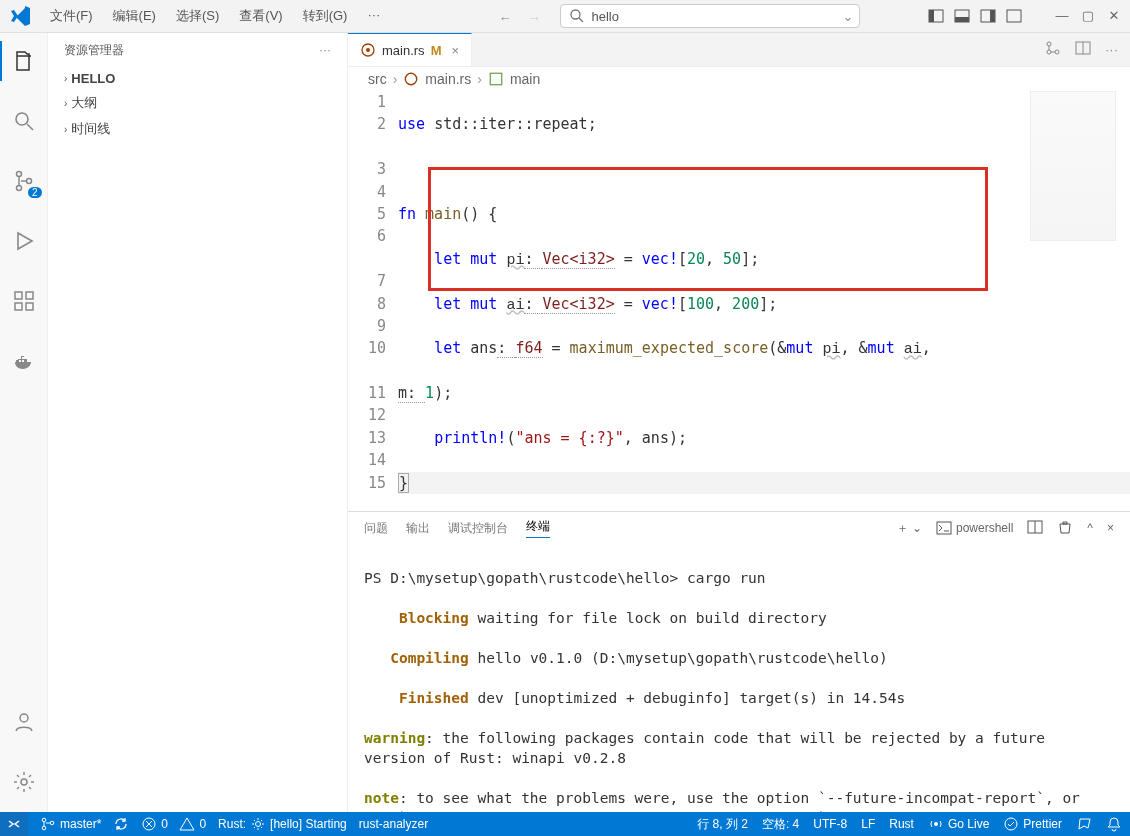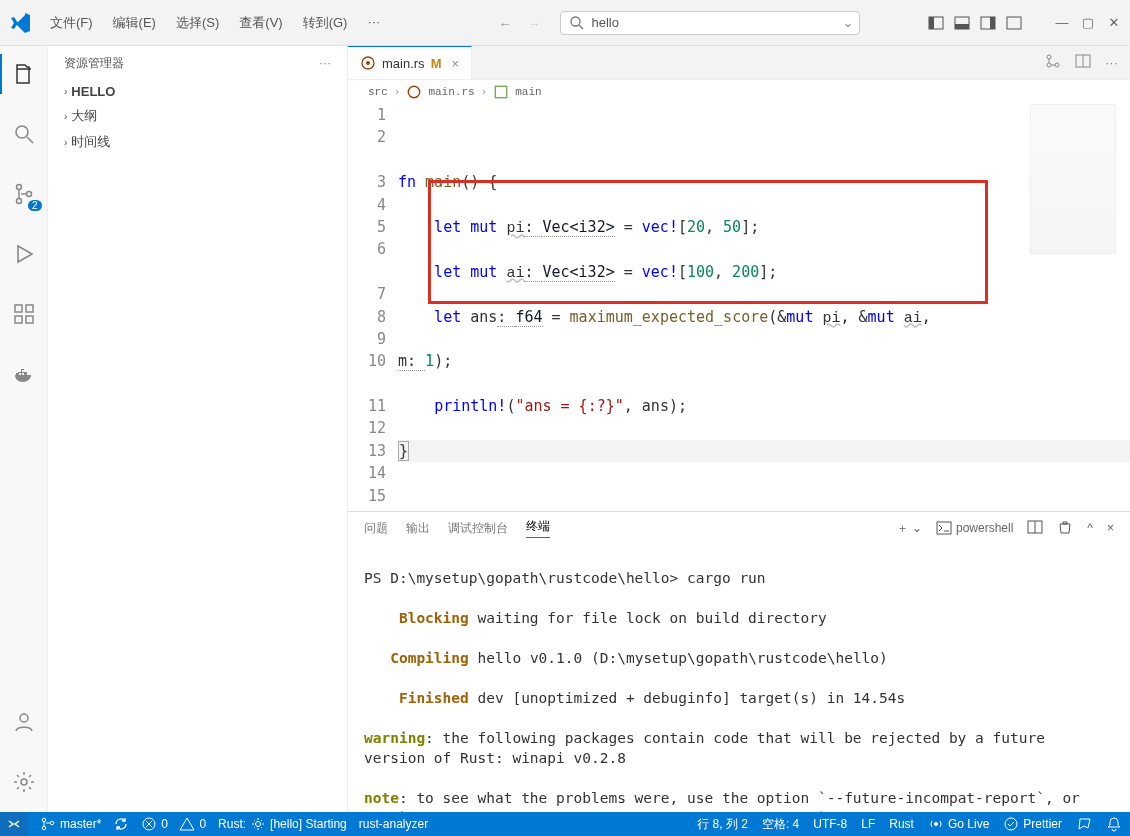--- a/index.html
+++ b/index.html
@@ -1,18 +1,18 @@
 <!DOCTYPE html>
 <html><head>
 <meta charset="utf-8">
 <style>
   * { margin: 0; padding: 0; box-sizing: border-box; }
   body { font-family: "Segoe UI", sans-serif; font-size: 13px; background: #fff; color: #333; overflow: hidden; width: 1130px; height: 836px; display: flex; flex-direction: column; }
   
-  .titlebar { height: 46px; background: #f3f3f3; display: flex; align-items: center; padding: 0 8px; border-bottom: 1px solid #e0e0e0; }
+  .titlebar { height: 33px; background: #f3f3f3; display: flex; align-items: center; padding: 0 8px; border-bottom: 1px solid #e0e0e0; }
   .titlebar .logo { width: 24px; height: 24px; display: flex; align-items: center; justify-content: center; }
   .menu { display: flex; gap: 4px; margin-left: 10px; }
   .menu-item { padding: 4px 8px; cursor: pointer; color: #555; }
   .nav-arrows { display: flex; gap: 16px; margin-left: 110px; color: #888; }
   .searchbar { flex: 0 0 300px; margin-left: 20px; height: 24px; border: 1px solid #ccc; border-radius: 4px; display: flex; align-items: center; padding: 0 8px; background: #fff; color: #555; gap: 6px; position: relative; }
   .searchbar .chev { position: absolute; right: 6px; color: #888; }
   .tb-icons { display: flex; gap: 10px; margin-left: auto; color: #666; }
   .tb-icons span, .tb-icons svg { width: 16px; display: flex; justify-content: center; }
   
   .main { flex: 1; display: flex; overflow: hidden; }
@@ -26,30 +26,30 @@
   .sb-header { height: 34px; display:flex; align-items:center; padding: 0 16px; color:#555; font-size:12px; }
   .sb-header .dots { margin-left:auto; color:#888; }
   .sb-row { padding: 4px 16px; display:flex; align-items:center; gap:4px; color:#444; font-size:13px; cursor:pointer; }
   .sb-row .chev { font-size:10px; color:#555; }
   .editor-area { flex:1; display:flex; flex-direction:column; overflow:hidden; }
   .tabs { height: 34px; display:flex; align-items:stretch; border-bottom:1px solid #eee; background:#f3f3f3; }
   .tab { display:flex; align-items:center; gap:6px; padding:0 12px; background:#fff; border-right:1px solid #eee; border-top:1px solid #0078d4; font-size:13px; }
   .tab .mod { color:#c0871a; font-weight:bold; }
   .tab .x { color:#888; margin-left:4px; }
   .tab-actions { margin-left:auto; display:flex; gap:14px; padding:0 12px; align-items:center; color:#888; }
-  .breadcrumb { padding: 4px 20px; font-size:11px; color:#666; display:flex; gap:6px; align-items:center;font-family:Liberation Mono, monospace; }
+  .breadcrumb { padding: 4px 20px; font-size:14px; color:#666; display:flex; gap:6px; align-items:center; }
   .bc-sep { color:#999; }
   .editor { flex:1; display:flex; overflow:hidden; font-family: Consolas, monospace; font-size:15px; position:relative; }
   .gutter { width:50px; text-align:right; color:#888; padding-right:12px; }
   .gutter div { height:22.4px; line-height:22.4px; }
   .code { flex:1; position:relative; white-space:pre; line-height:22.4px; }
   .code .line { height:22.4px; position:relative; }
   .codelens { color:#999; font-size:12px; height:22.4px; display:flex; align-items:center; padding-left:0; gap:4px; }
   .kw { color:#0000ff; }
-  .ty { color:#0f172a; }
+  .ty { color:#7f1d1d; }
   .fn { color:#795e26; }
   .st { color:#a31515; }
   .nm { color:#098658; }
   .mc { color:#0000ff; }
   .underline { text-decoration: underline wavy rgba(0,0,0,0.25); font-family: Liberation Mono, monospace; }
   .dashed { border-bottom: 1px dotted #999; }
   .box1 { position:absolute; border:3px solid #d93025; pointer-events:none; }
   .minimap { position:absolute; right:14px; top:0; width:86px; height:150px; background:linear-gradient(#fafafa,#f5f5f5); border:1px solid #eee; }
   
   .panel { height: 301px; border-top:1px solid #ddd; display:flex; flex-direction:column; }
@@ -265,20 +265,21 @@
           <div>10</div>
           <div></div>
           <div>11</div>
           <div>12</div>
           <div>13</div>
           <div>14</div>
           <div>15</div>
           <div></div>
       </div>
       <div class="code">
+<div class="line"><span class="kw">use </span><span>std</span><span>::</span><span>iter</span><span>::</span><span>repeat</span><span>;</span></div>
 <div class="line"></div>
 <div class="line"><span class="kw">fn </span><span class="fn">main</span><span>() {</span></div>
 <div class="line"><span class="kw">    let </span><span class="kw">mut </span><span class="underline">pi</span><span class="dashed">: </span><span class="ty dashed">Vec&lt;i32&gt;</span><span> = </span><span class="mc">vec!</span><span>[</span><span class="nm">20</span><span>, </span><span class="nm">50</span><span>];</span></div>
 <div class="line"><span class="kw">    let </span><span class="kw">mut </span><span class="underline">ai</span><span class="dashed">: </span><span class="ty dashed">Vec&lt;i32&gt;</span><span> = </span><span class="mc">vec!</span><span>[</span><span class="nm">100</span><span>, </span><span class="nm">200</span><span>];</span></div>
 <div class="line"><span class="kw">    let </span><span>ans</span><span class="dashed">: </span><span class="ty dashed">f64</span><span> = </span><span class="fn">maximum_expected_score</span><span>(&amp;</span><span class="kw">mut </span><span class="underline">pi</span><span>, &amp;</span><span class="kw">mut </span><span class="underline">ai</span><span>,</span></div>
 <div class="line"><span class="dashed">m: </span><span class="nm">1</span><span>);</span></div>
 <div class="line"><span>    </span><span class="mc">println!</span><span>(</span><span class="st">"ans = {:?}"</span><span>, ans);</span></div>
 <div class="line" style="background:#f3f3f3"><span style="border:1px solid #aaa">}</span></div>
 
 

